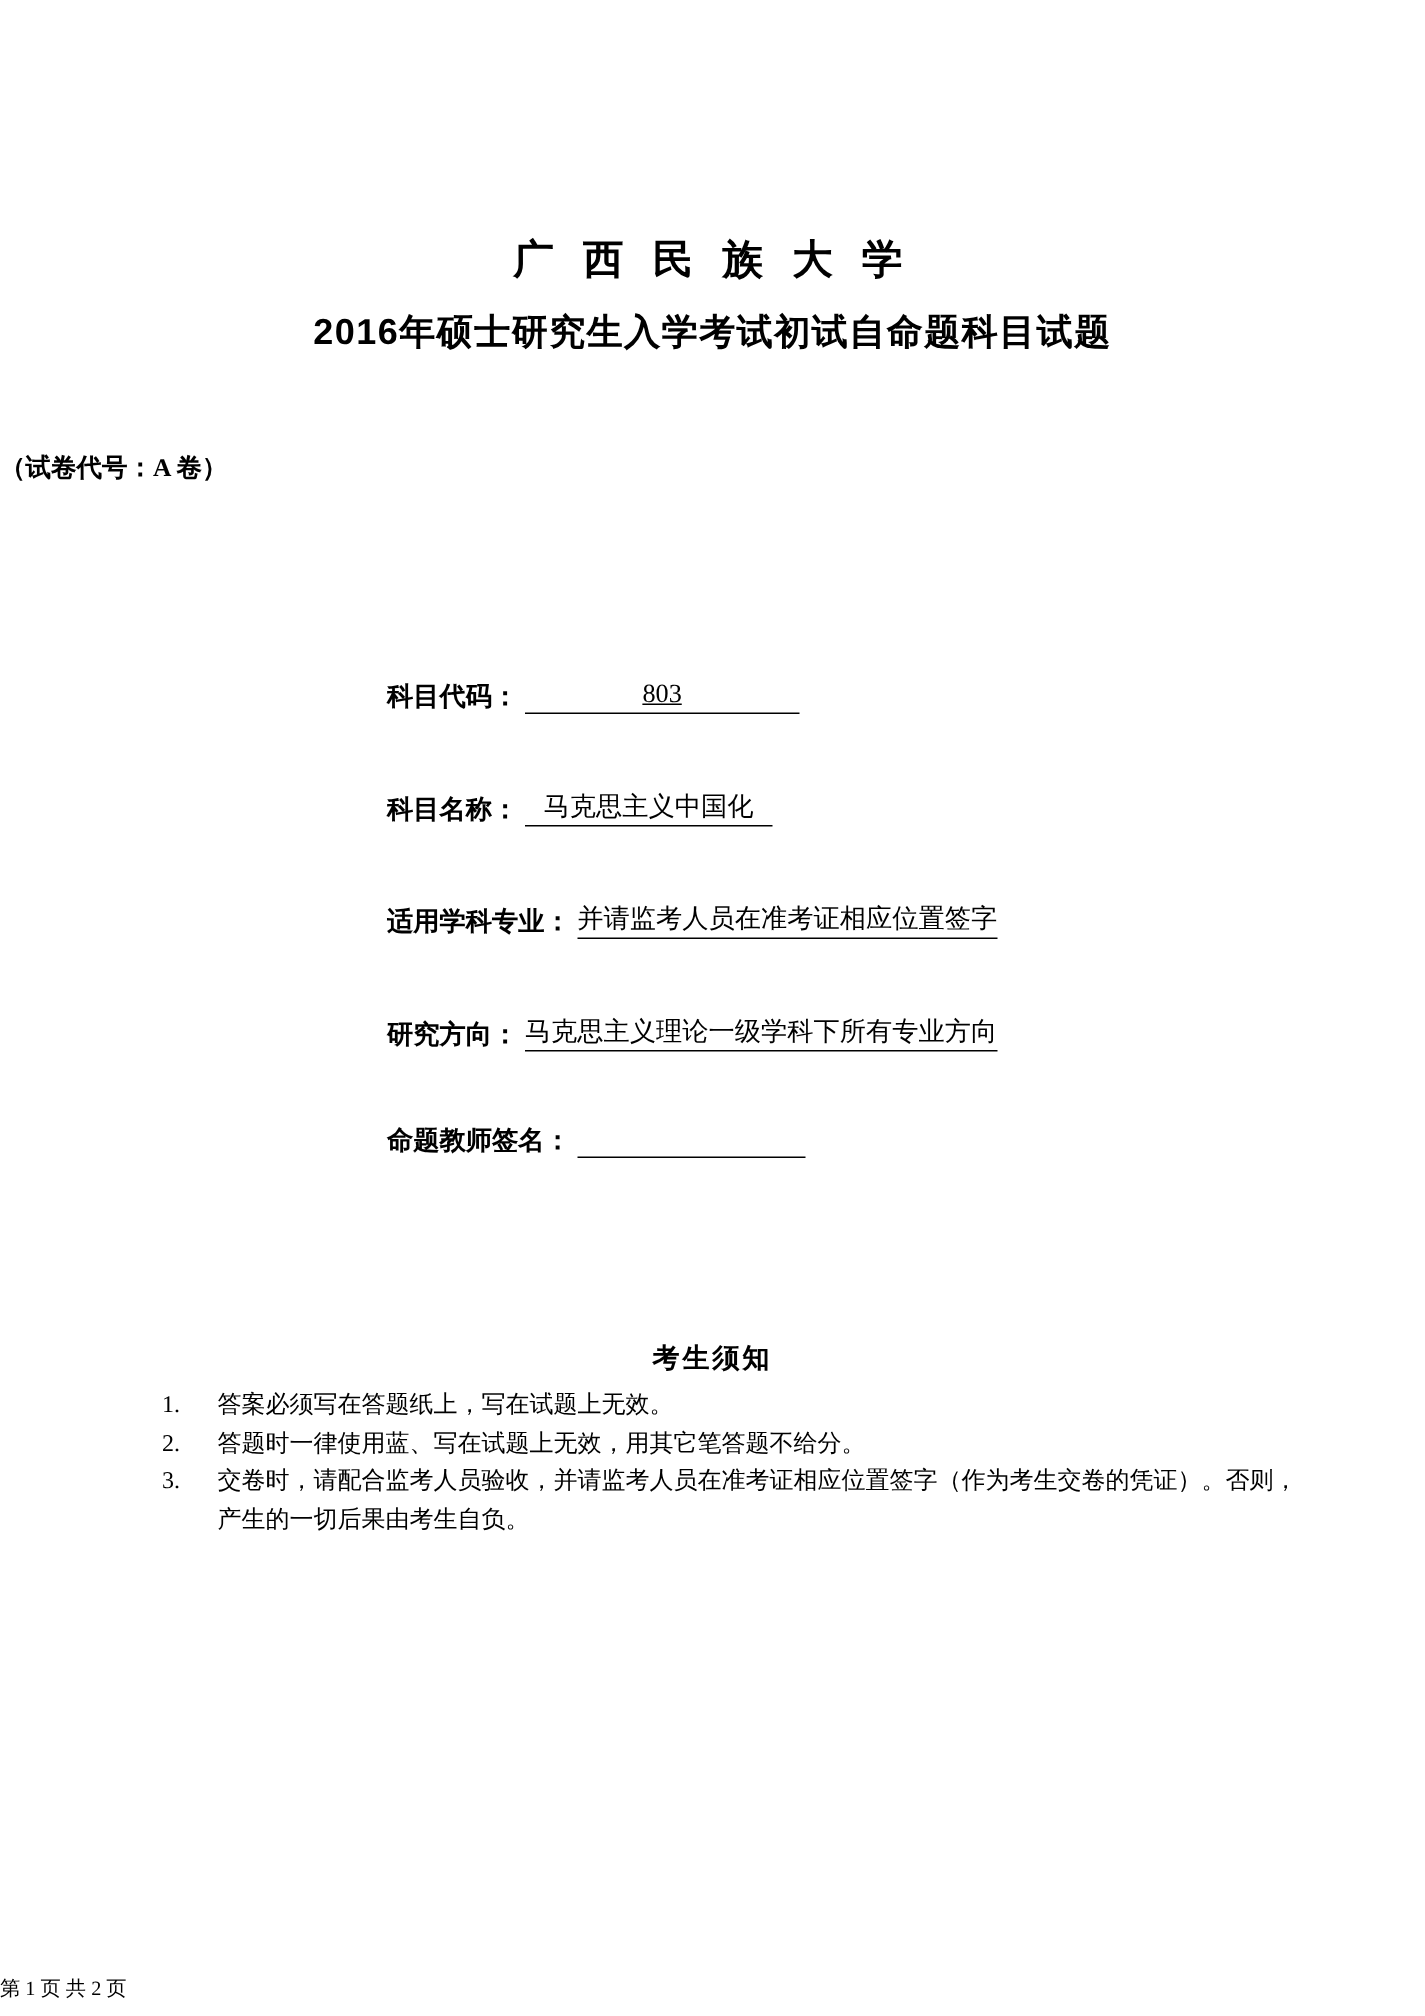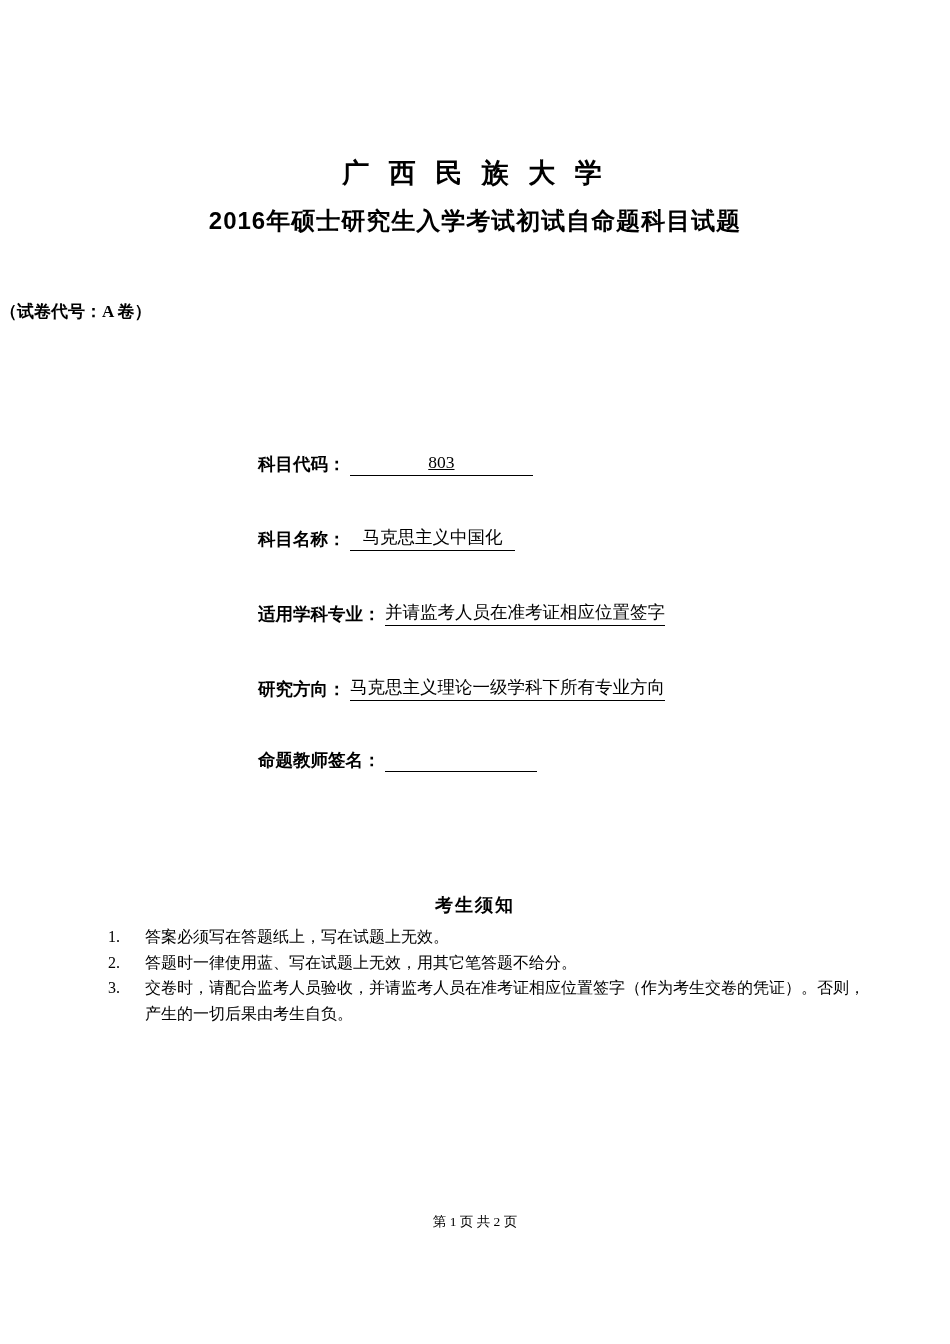--- a/index.html
+++ b/index.html
@@ -92,24 +92,24 @@
     line-height: 1.6;
   }
   .notice-item { display: flex; align-items: flex-start; }
   .notice-num {
     flex: 0 0 37px;
     display: inline-block;
   }
   .notice-text { flex: 1; }
   .footer-page {
     position: absolute;
-    top: 1213px;
+    top: 1317px;
     left: 0;
     width: 100%;
-    text-align: center;
+    text-align: left;
     font-size: 13.5px;
   }
   .footer-booklet {
     position: absolute;
     top: 1312px;
     left: 0;
     width: 100%;
     text-align: center;
     font-size: 13.5px;
   }

